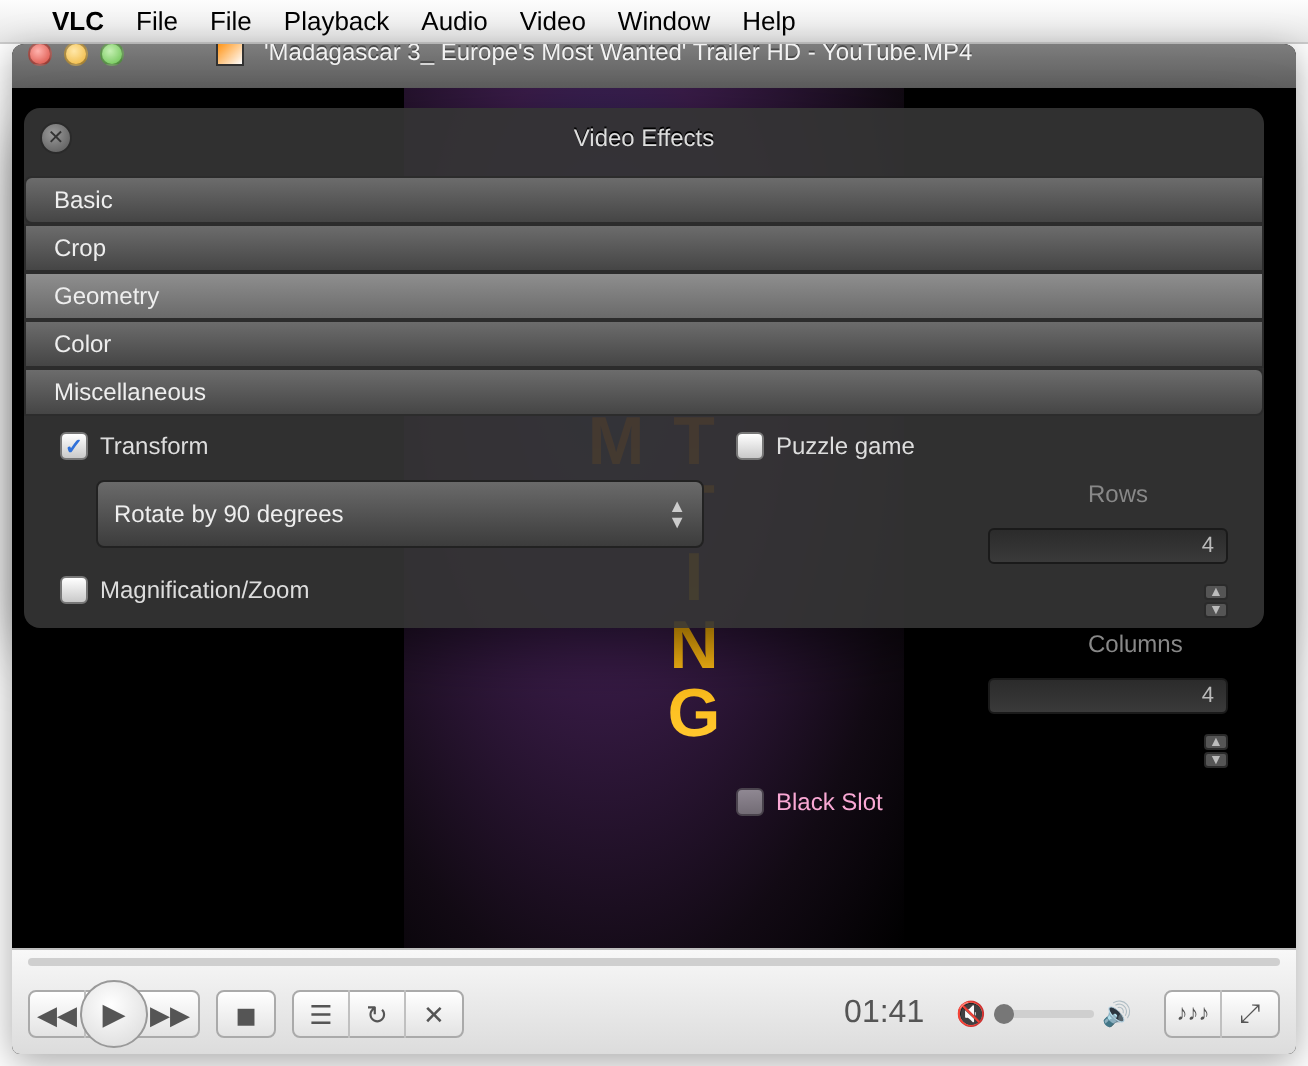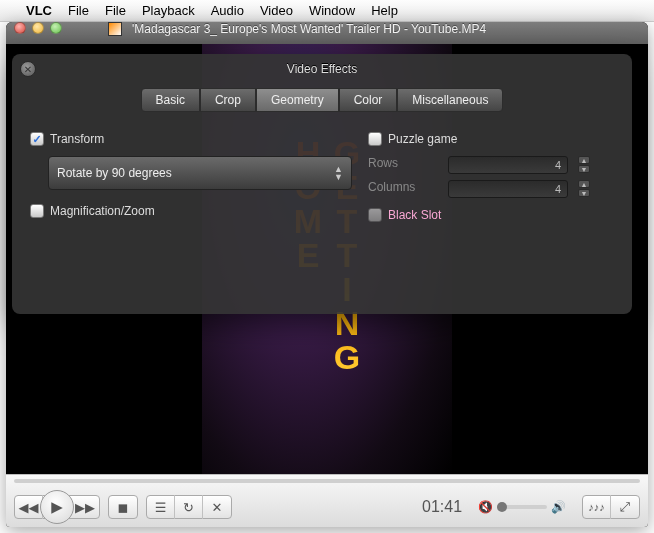--- a/index.html
+++ b/index.html
@@ -7,21 +7,21 @@
 
 
 .menubar { height: 22px; background: linear-gradient(#fdfdfd,#e8e8e8); display: flex; align-items: center; padding: 0 10px; font-size: 13px; gap: 16px; border-bottom: 1px solid #ccc; }
 .menubar .apple { font-size: 15px; }
 .menubar .appname { font-weight: bold; }
 .menubar span { cursor: default; }
 
 
 .vlc-window { position: absolute; left: 6px; top: 22px; width: 642px; height: 505px; box-shadow: 0 4px 18px rgba(0,0,0,.35); border-radius: 6px 6px 4px 4px; overflow: hidden; background: #000; }
 
-.titlebar { height: 22px; background: linear-gradient(#7d7d7d,#5f5f5f); display: flex; align-items: flex-start; padding: 0 8px; gap: 6px; color: #eee; font-size: 12px; text-shadow: 0 -1px 0 rgba(0,0,0,.4); }
+.titlebar { height: 22px; background: linear-gradient(#7d7d7d,#5f5f5f); display: flex; align-items: flex-end; padding: 11px 8px; gap: 6px; color: #eee; font-size: 12px; text-shadow: 0 -1px 0 rgba(0,0,0,.4); }
 .traffic { display: flex; gap: 6px; }
 .dot { width: 12px; height: 12px; border-radius: 50%; border: 1px solid rgba(0,0,0,.3); }
 .d-close { background: radial-gradient(circle at 40% 35%, #ffb3ae, #d84a3e); }
 .d-min { background: radial-gradient(circle at 40% 35%, #ffe7a8, #f0b63a); }
 .d-max { background: radial-gradient(circle at 40% 35%, #c5f0b3, #68c24e); }
 .titlebar .ticon { width: 14px; height: 14px; background: linear-gradient(135deg,#ff8a00,#fff); border: 1px solid #333; display:inline-block; margin-left: 40px;}
 .titlebar .ttitle { margin-left: 4px; white-space: nowrap; overflow: hidden; text-overflow: ellipsis; flex:1; text-align:left; color:#f2f2f2;}
 
 .video-area { position: absolute; top: 22px; left: 0; right: 0; bottom: 52px; background: #000; display: flex; align-items: center; justify-content: center; }
 .video-art { width: 250px; height: 100%; background: radial-gradient(ellipse at 40% 30%, #2b2d6c 0%, #3a1c49 35%, #120a14 75%, #000 100%); position: relative; }
@@ -40,33 +40,33 @@
 .timelbl { font-size: 16px; color: #555; margin-right: 8px; }
 .volwrap { display: flex; align-items: center; gap: 4px; }
 .volbar { width: 50px; height: 4px; background: #cfcfcf; border-radius: 2px; position: relative; }
 .volbar::after { content:""; position:absolute; left:0; top:-3px; width:10px; height:10px; border-radius:50%; background:#777; }
 
 
 .fx-panel { position: absolute; left: 12px; top: 54px; width: 620px; height: 260px; background: rgba(52,52,52,.92); border-radius: 8px; box-shadow: 0 10px 30px rgba(0,0,0,.55); color: #ddd; }
 .fx-top { height: 30px; display: flex; align-items: center; padding: 0 8px; }
 .fx-close { width: 16px; height: 16px; border-radius: 50%; background: radial-gradient(circle at 40% 35%, #9a9a9a, #555); border: 1px solid #2a2a2a; display:flex; align-items:center; justify-content:center; color:#333; font-size:10px; }
 .fx-title { flex:1; text-align: center; font-size: 12px; color:#ddd; text-shadow: 0 -1px 0 #000; margin-left:-16px; }
-.fx-tabs { display: flex; justify-content: center; margin: 4px auto 16px; }
+.fx-tabs { display: flex; justify-content: center; margin: 4px auto 4px; flex-direction: column; }
 .fx-tabs .tab { padding: 4px 14px; font-size: 12px; background: linear-gradient(#6c6c6c,#454545); border: 1px solid #2c2c2c; color:#eee; cursor:default; }
 .fx-tabs .tab:first-child { border-radius: 4px 0 0 4px; }
 .fx-tabs .tab:last-child { border-radius: 0 4px 4px 0; }
 .fx-tabs .tab.active { background: linear-gradient(#8e8e8e,#6a6a6a); }
 .fx-body { display: flex; padding: 4px 18px; gap: 16px; font-size: 12px; }
 .col { flex:1; }
 .chk { display: flex; align-items: center; gap: 6px; margin-bottom: 10px; }
 .chkbox { width: 14px; height: 14px; background: linear-gradient(#fff,#c9c9c9); border: 1px solid #777; border-radius: 3px; display:flex; align-items:center; justify-content:center; color:#3071d9; font-size:11px; font-weight:bold; }
 .chkbox.empty { color: transparent; }
 .select { display:flex; align-items:center; height:22px; background: linear-gradient(#6a6a6a,#3c3c3c); border:1px solid #222; border-radius:4px; padding:16px 8px; margin: 4px 0 14px 18px; width: 304px; justify-content:space-between; font-size:12px; color:#eee;}
 .select .arrows { font-size:9px; line-height:8px; color:#ccc; display:flex; flex-direction:column; }
-.fieldrow { display:flex; align-items:flex-start; gap:10px; margin:6px 0; }
+.fieldrow { display:flex; align-items:flex-end; gap:10px; margin:6px 0;flex-direction:column; }
 .fieldrow .lbl { width:70px; color:#888; }
 .numfield { width:120px; height:18px; background: linear-gradient(#2b2b2b,#3a3a3a); border:1px solid #1a1a1a; border-radius:3px; color:#bbb; font-size:11px; text-align:right; padding:0 6px; display:flex; align-items:center; justify-content:flex-end; }
 .stepper { display:flex; flex-direction:column; gap:1px; }
 .stepper div { width:12px; height:8px; background:#555; border:1px solid #2a2a2a; border-radius:2px; font-size:7px; color:#bbb; display:flex; align-items:center; justify-content:center; }
 .dim { color:#f9a8d4; }
 </style>
 </head>
 <body>
 
 <div class="menubar">

